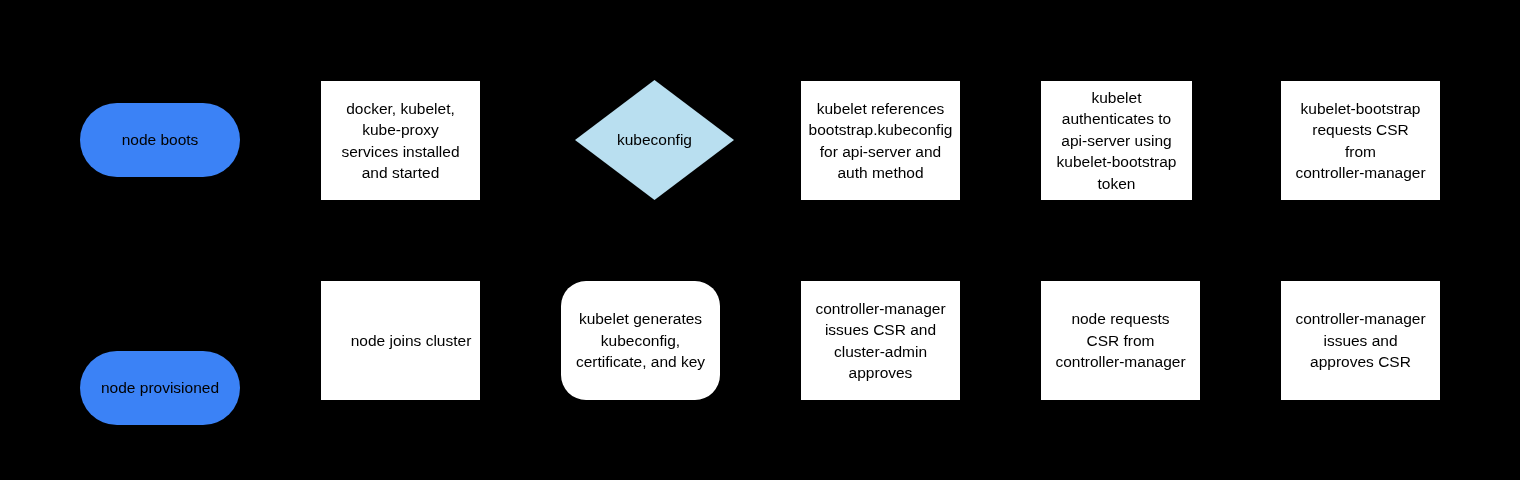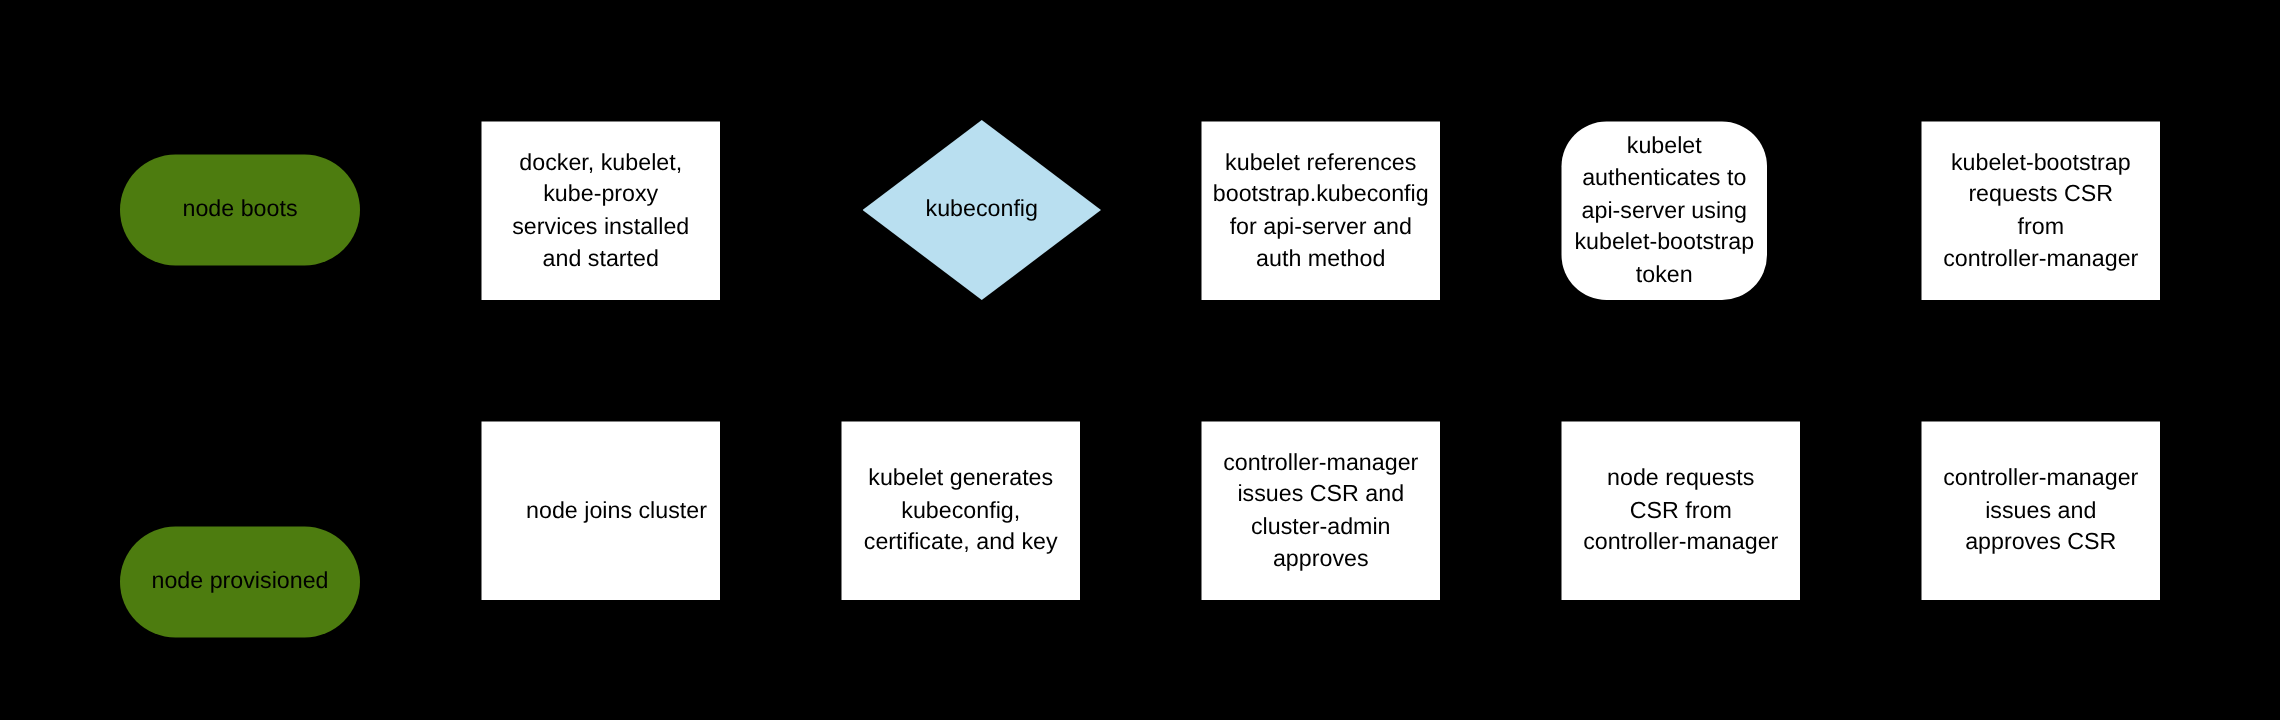--- a/index.html
+++ b/index.html
@@ -23,21 +23,21 @@
     align-items: center;
     justify-content: center;
     text-align: center;
     color: #000000;
     font-size: 15.5px;
     line-height: 21.5px;
     letter-spacing: 0px;
   }
   
   .node.pill {
-    background: #4d7c0f;
+    background: #3b82f6;
     border-radius: 37px;
   }
   
   .node.rect {
     background: #ffffff;
   }
   
   .node.diamond {
     background: transparent;
   }
@@ -81,42 +81,42 @@
       <div class="node diamond" style="left: 575px; top: 80px; width: 159px; height: 120px;">
         <div class="diamond-shape"></div>
         <div class="label">kubeconfig</div>
       </div>
       <div class="node rect overflow" style="left: 801px; top: 81px; width: 159px; height: 119px;">
         <div class="label">kubelet references
 bootstrap.kubeconfig
 for api-server and
 auth method</div>
       </div>
-      <div class="node rect" style="left: 1041px; top: 81px; width: 137px; height: 119px; border-radius: 30px;">
+      <div class="node rect" style="left: 1041px; top: 81px; width: 151px; height: 119px;">
         <div class="label">kubelet
 authenticates to
 api-server using
 kubelet-bootstrap
 token</div>
       </div>
       <div class="node rect" style="left: 1281px; top: 81px; width: 159px; height: 119px;">
         <div class="label">kubelet-bootstrap
 requests CSR
 from
 controller-manager</div>
       </div>
     </div>
     <div style="position: absolute; left: 0px; top: 0px; width: 100%; height: 100%;">
       <div class="node pill" style="left: 80px; top: 303px; width: 160px; height: 74px; margin-top: 48px;">
         <div class="label">node provisioned</div>
       </div>
       <div class="node rect" style="left: 321px; top: 281px; width: 159px; height: 119px; padding-left: 21px;">
         <div class="label">node joins cluster</div>
       </div>
-      <div class="node rect" style="left: 561px; top: 281px; width: 159px; height: 119px;">
+      <div class="node rect" style="left: 561px; top: 281px; width: 159px; height: 119px; border-radius: 25px;">
         <div class="label">kubelet generates
 kubeconfig,
 certificate, and key</div>
       </div>
       <div class="node rect" style="left: 801px; top: 281px; width: 159px; height: 119px;">
         <div class="label">controller-manager
 issues CSR and
 cluster-admin
 approves</div>
       </div>

